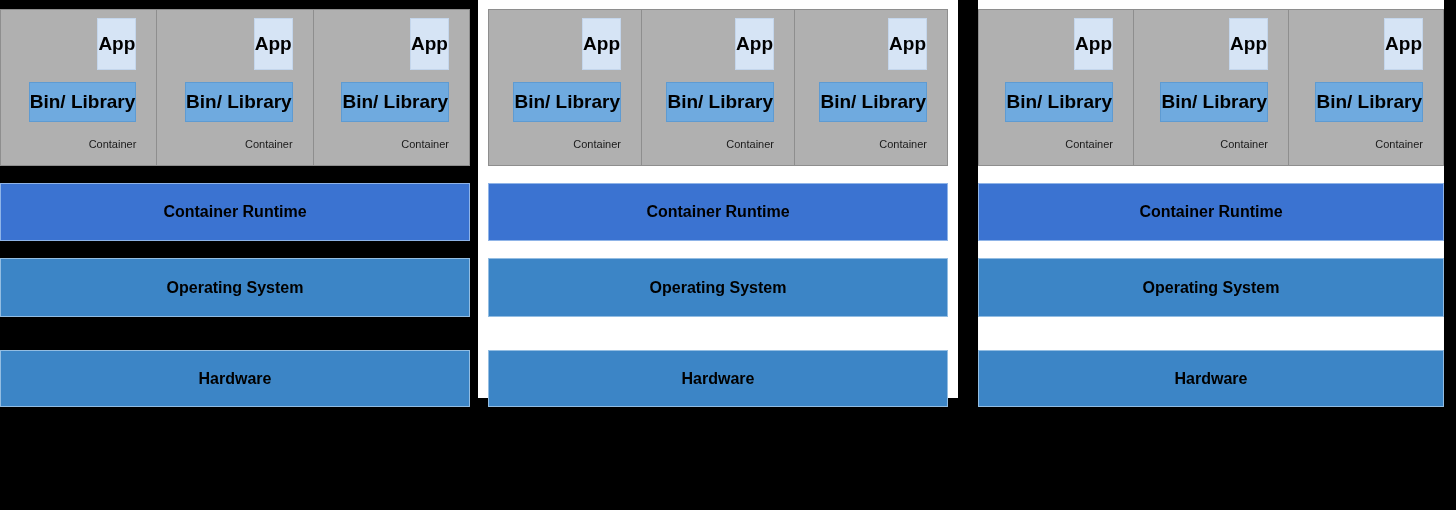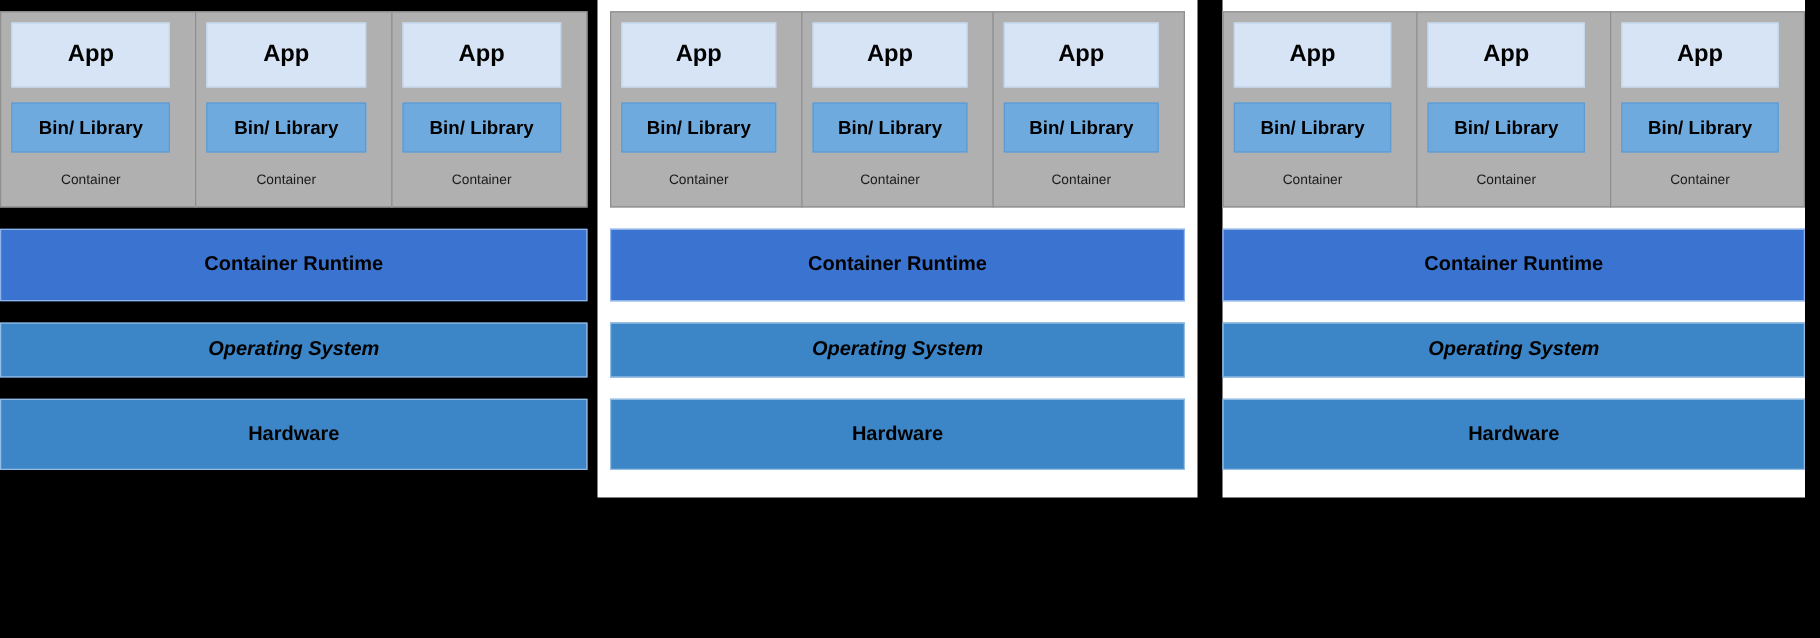--- a/index.html
+++ b/index.html
@@ -47,20 +47,21 @@
   }
   .container-cell {
     flex: 1 1 0;
     background: #B0B0B0;
     border: 1px solid #8E8E8E;
     box-sizing: border-box;
     padding: 8px 20px 0 8px;
     display: flex;
     flex-direction: column;
     margin-left: -1px;
+    align-items: flex-end;
   }
   .container-cell:first-child { margin-left: 0; }
 
   .app-box {
     background: #D6E4F5;
     border: 1px solid #C4D6EC;
     box-sizing: border-box;
     height: 52px;
     display: flex;
     align-items: center;
@@ -72,21 +73,21 @@
   .spacer-gray { height: 12px; }
 
   .bin-box {
     background: #6FAADF;
     border: 1px solid #5E9BD2;
     box-sizing: border-box;
     height: 40px;
     display: flex;
     align-items: center;
     justify-content: center;
-    font-size: 15px;
+    font-size: 19px;
     font-weight: bold;
     color: #000000;
   }
 
   .container-label {
     flex: 1 1 auto;
     display: flex;
     align-items: center;
     justify-content: center;
     font-size: 11px;
@@ -108,29 +109,28 @@
   }
   .bar-runtime {
     background: #3B73D1;
     border-color: #8FB4E8;
     height: 58px;
     margin-top: 17px;
   }
   .bar-os {
     background: #3C85C6;
     border-color: #93BDE2;
-    height: 44px;
+    height: 59px;
     margin-top: 17px;
-    font-style: italic;
   }
   .bar-hw {
     background: #3C85C6;
     border-color: #93BDE2;
     height: 57px;
-    margin-top: 17px;
+    margin-top: 33px;
   }
 </style>
 </head>
 <body>
 
 <div class="panel on-black" id="panel-1">
   <div class="panel-inner">
 
     <div class="container-row">
 

